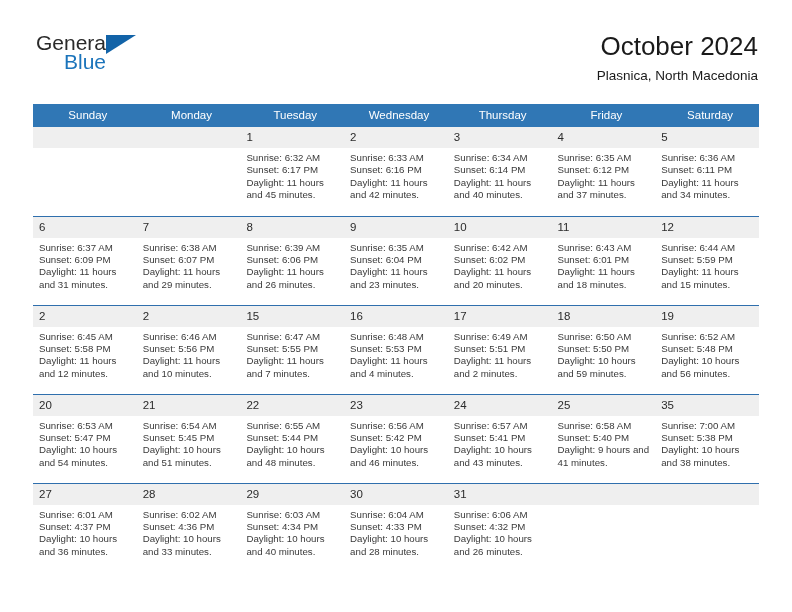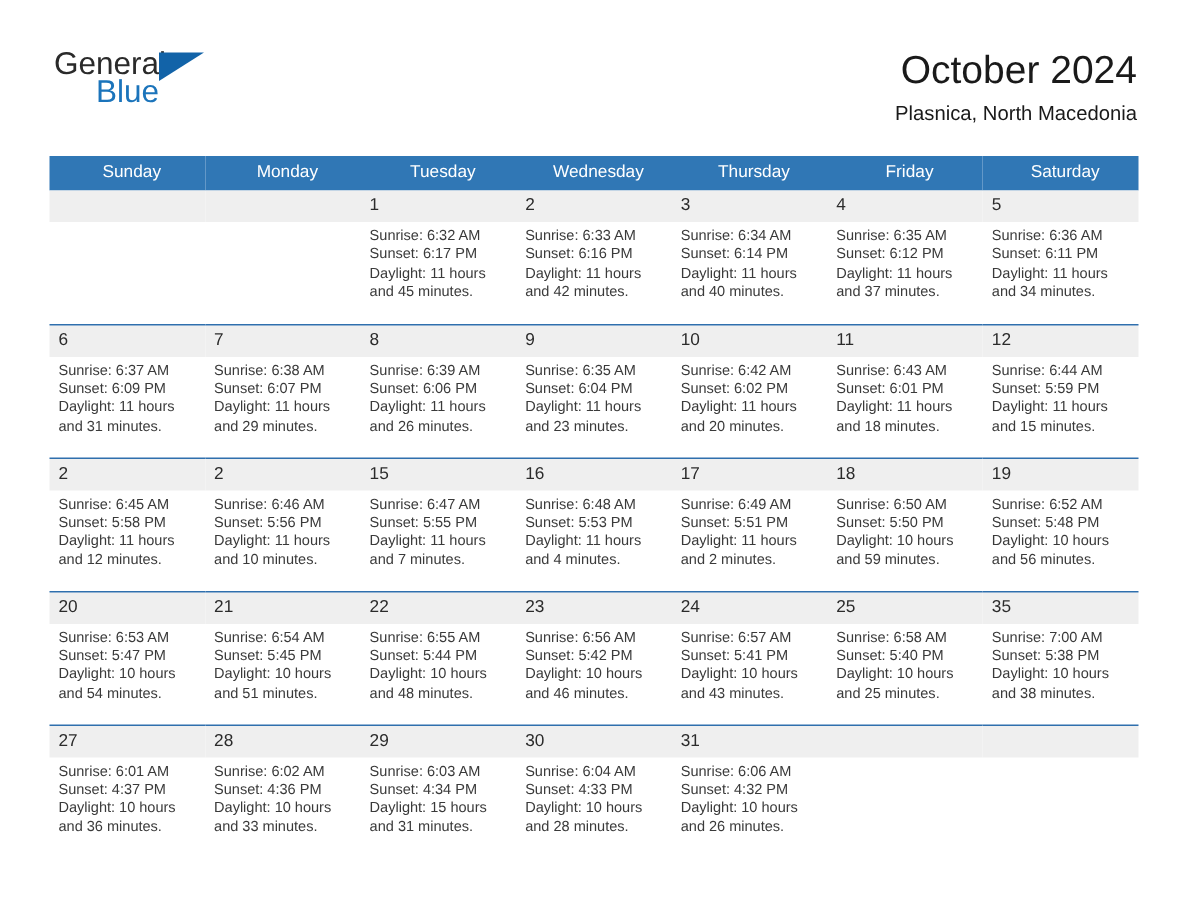--- a/index.html
+++ b/index.html
@@ -352,21 +352,21 @@
             <div>Sunrise: 6:57 AM</div>
             <div>Sunset: 5:41 PM</div>
             <div class="wrap">Daylight: 10 hours and 43 minutes.</div>
           </div>
         </td>
         <td>
           <div class="daynum">25</div>
           <div class="details">
             <div>Sunrise: 6:58 AM</div>
             <div>Sunset: 5:40 PM</div>
-            <div class="wrap">Daylight: 10 hours and 25 minutes.</div>
+            <div class="wrap">Daylight: 9 hours and 41 minutes.</div>
           </div>
         </td>
         <td>
           <div class="daynum">35</div>
           <div class="details">
             <div>Sunrise: 7:00 AM</div>
             <div>Sunset: 5:38 PM</div>
             <div class="wrap">Daylight: 10 hours and 38 minutes.</div>
           </div>
         </td>
@@ -386,21 +386,21 @@
             <div>Sunrise: 6:02 AM</div>
             <div>Sunset: 4:36 PM</div>
             <div class="wrap">Daylight: 10 hours and 33 minutes.</div>
           </div>
         </td>
         <td>
           <div class="daynum">29</div>
           <div class="details">
             <div>Sunrise: 6:03 AM</div>
             <div>Sunset: 4:34 PM</div>
-            <div class="wrap">Daylight: 15 hours and 31 minutes.</div>
+            <div class="wrap">Daylight: 10 hours and 40 minutes.</div>
           </div>
         </td>
         <td>
           <div class="daynum">30</div>
           <div class="details">
             <div>Sunrise: 6:04 AM</div>
             <div>Sunset: 4:33 PM</div>
             <div class="wrap">Daylight: 10 hours and 28 minutes.</div>
           </div>
         </td>

